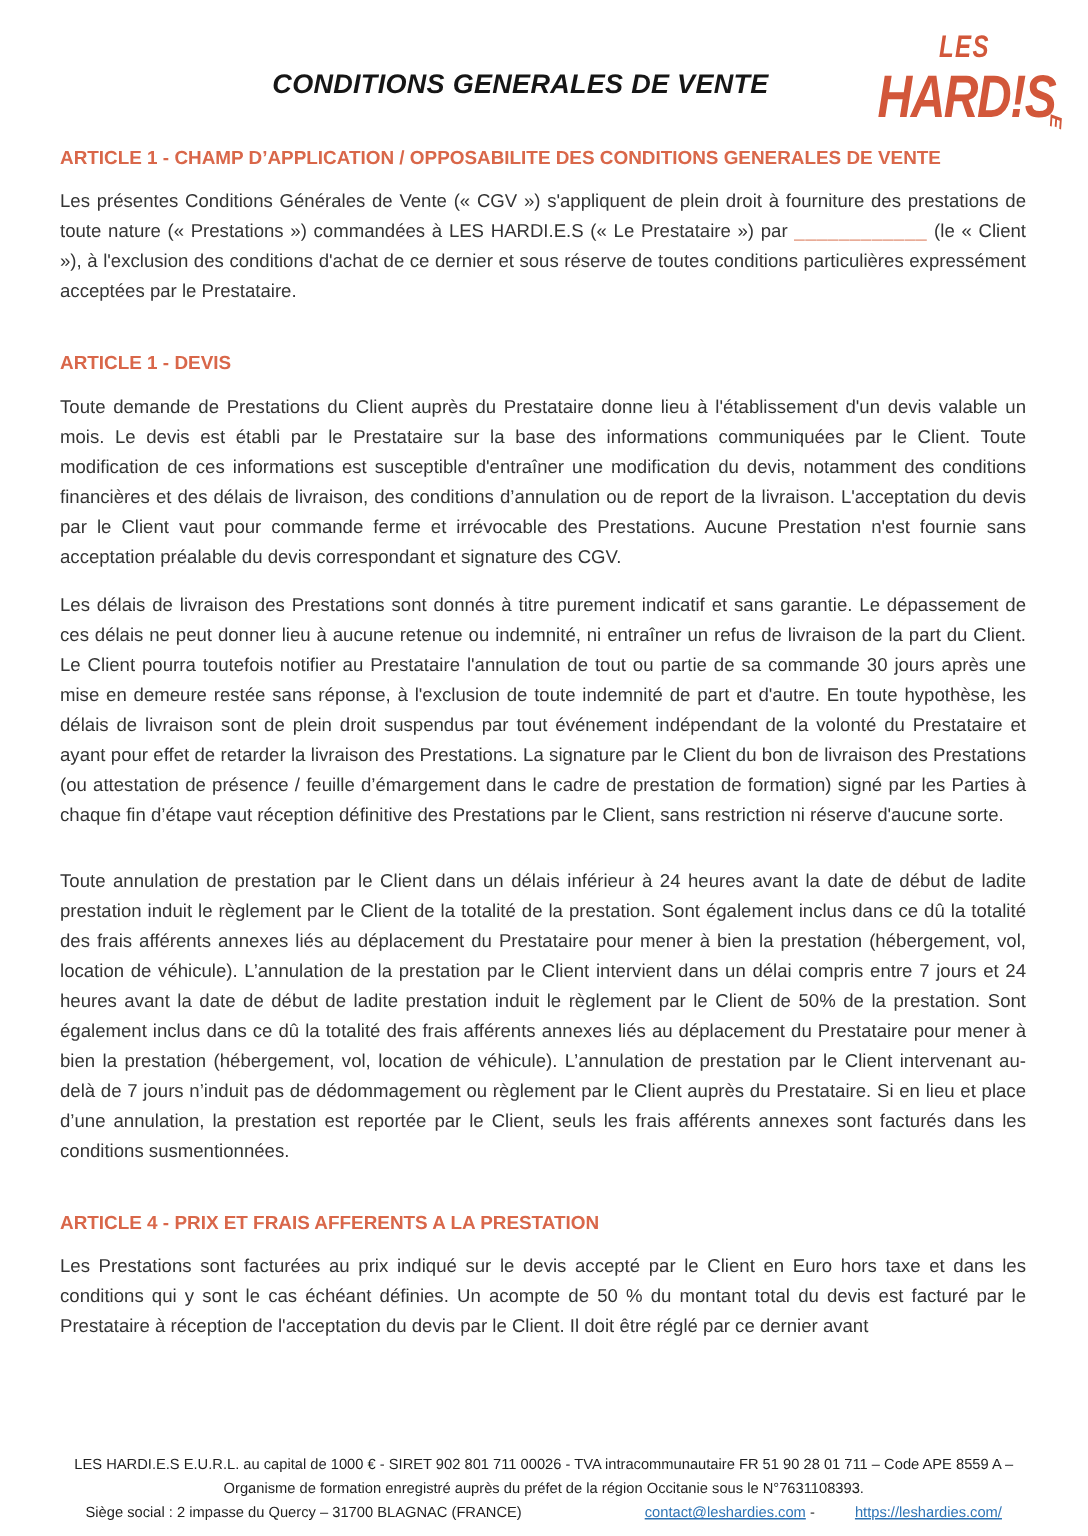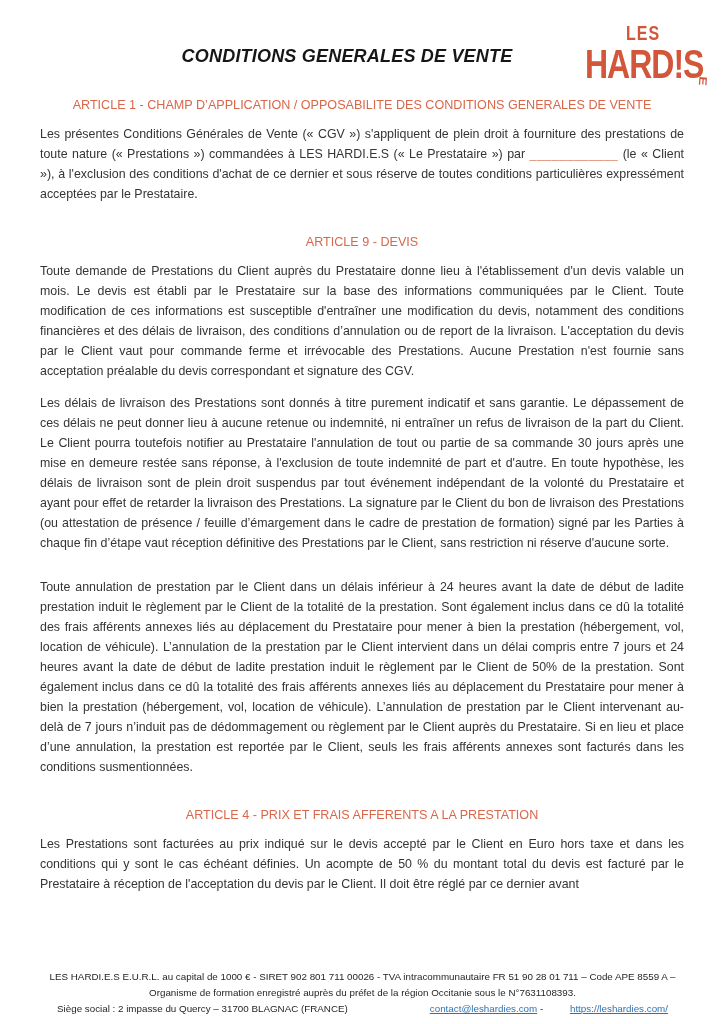--- a/index.html
+++ b/index.html
@@ -27,20 +27,21 @@
     font-style: italic;
   }
   
   .logo {
     position: absolute;
     top: 25px; right: 30px;
     color: #d2573a;
     text-align: center;
     line-height: 1;
     width: 110px;
+    font-style: italic;
   }
   .logo-top {
     font-weight: bold;
     font-size: 16px;
     letter-spacing: 1px;
     transform: scaleY(1.3);
     margin-left: 6px;
   }
   .logo-main {
     position: relative;
@@ -56,24 +57,23 @@
     position: absolute;
     right: -3px; bottom: -3px;
     font-size: 11px;
     font-weight: bold;
     transform: rotate(95deg);
     letter-spacing: 0;
   }
   
   .article-heading {
     font-size: 12.6px;
-    font-weight: normal;
+    font-weight: bold;
     color: #d9674a;
     margin: 31px 0 0 0;
-    text-align: center;
   }
   .para {
     font-size: 12.4px;
     line-height: 20px;
     text-align: justify;
     margin: 12px 0 0 0;
     color: #343434;
   }
   .para + .para { margin-top: 24px; }
   .blank-field {
@@ -118,21 +118,21 @@
       <span class="logo-tail">E</span>
     </div>
   </div>
 
   <section>
     <h2 class="article-heading">ARTICLE 1 - CHAMP D’APPLICATION / OPPOSABILITE DES CONDITIONS GENERALES DE VENTE</h2>
     <p class="para"><span>Les présentes Conditions Générales de Vente (« CGV ») s'appliquent de plein droit à fourniture des prestations de toute nature (« Prestations ») commandées à LES HARDI.E.S (« Le Prestataire ») par </span><span class="blank-field">____________</span><span> (le « Client »), à l'exclusion des conditions d'achat de ce dernier et sous réserve de toutes conditions particulières expressément acceptées par le Prestataire.</span></p>
   </section>
 
   <section>
-    <h2 class="article-heading">ARTICLE 9 - DEVIS</h2>
+    <h2 class="article-heading">ARTICLE 1 - DEVIS</h2>
     <p class="para">Toute demande de Prestations du Client auprès du Prestataire donne lieu à l'établissement d'un devis valable un mois. Le devis est établi par le Prestataire sur la base des informations communiquées par le Client. Toute modification de ces informations est susceptible d'entraîner une modification du devis, notamment des conditions financières et des délais de livraison, des conditions d’annulation ou de report de la livraison. L'acceptation du devis par le Client vaut pour commande ferme et irrévocable des Prestations. Aucune Prestation n'est fournie sans acceptation préalable du devis correspondant et signature des CGV.</p>
   </section>
 
   <section>
     <p class="para">Les délais de livraison des Prestations sont donnés à titre purement indicatif et sans garantie. Le dépassement de ces délais ne peut donner lieu à aucune retenue ou indemnité, ni entraîner un refus de livraison de la part du Client. Le Client pourra toutefois notifier au Prestataire l'annulation de tout ou partie de sa commande 30 jours après une mise en demeure restée sans réponse, à l'exclusion de toute indemnité de part et d'autre. En toute hypothèse, les délais de livraison sont de plein droit suspendus par tout événement indépendant de la volonté du Prestataire et ayant pour effet de retarder la livraison des Prestations. La signature par le Client du bon de livraison des Prestations (ou attestation de présence / feuille d’émargement dans le cadre de prestation de formation) signé par les Parties à chaque fin d’étape vaut réception définitive des Prestations par le Client, sans restriction ni réserve d'aucune sorte.</p>
     <p class="para">Toute annulation de prestation par le Client dans un délais inférieur à 24 heures avant la date de début de ladite prestation induit le règlement par le Client de la totalité de la prestation. Sont également inclus dans ce dû la totalité des frais afférents annexes liés au déplacement du Prestataire pour mener à bien la prestation (hébergement, vol, location de véhicule). L’annulation de la prestation par le Client intervient dans un délai compris entre 7 jours et 24 heures avant la date de début de ladite prestation induit le règlement par le Client de 50% de la prestation. Sont également inclus dans ce dû la totalité des frais afférents annexes liés au déplacement du Prestataire pour mener à bien la prestation (hébergement, vol, location de véhicule). L’annulation de prestation par le Client intervenant au-delà de 7 jours n’induit pas de dédommagement ou règlement par le Client auprès du Prestataire. Si en lieu et place d’une annulation, la prestation est reportée par le Client, seuls les frais afférents annexes sont facturés dans les conditions susmentionnées.</p>
   </section>
 
   <section>
     <h2 class="article-heading">ARTICLE 4 - PRIX ET FRAIS AFFERENTS A LA PRESTATION</h2>

